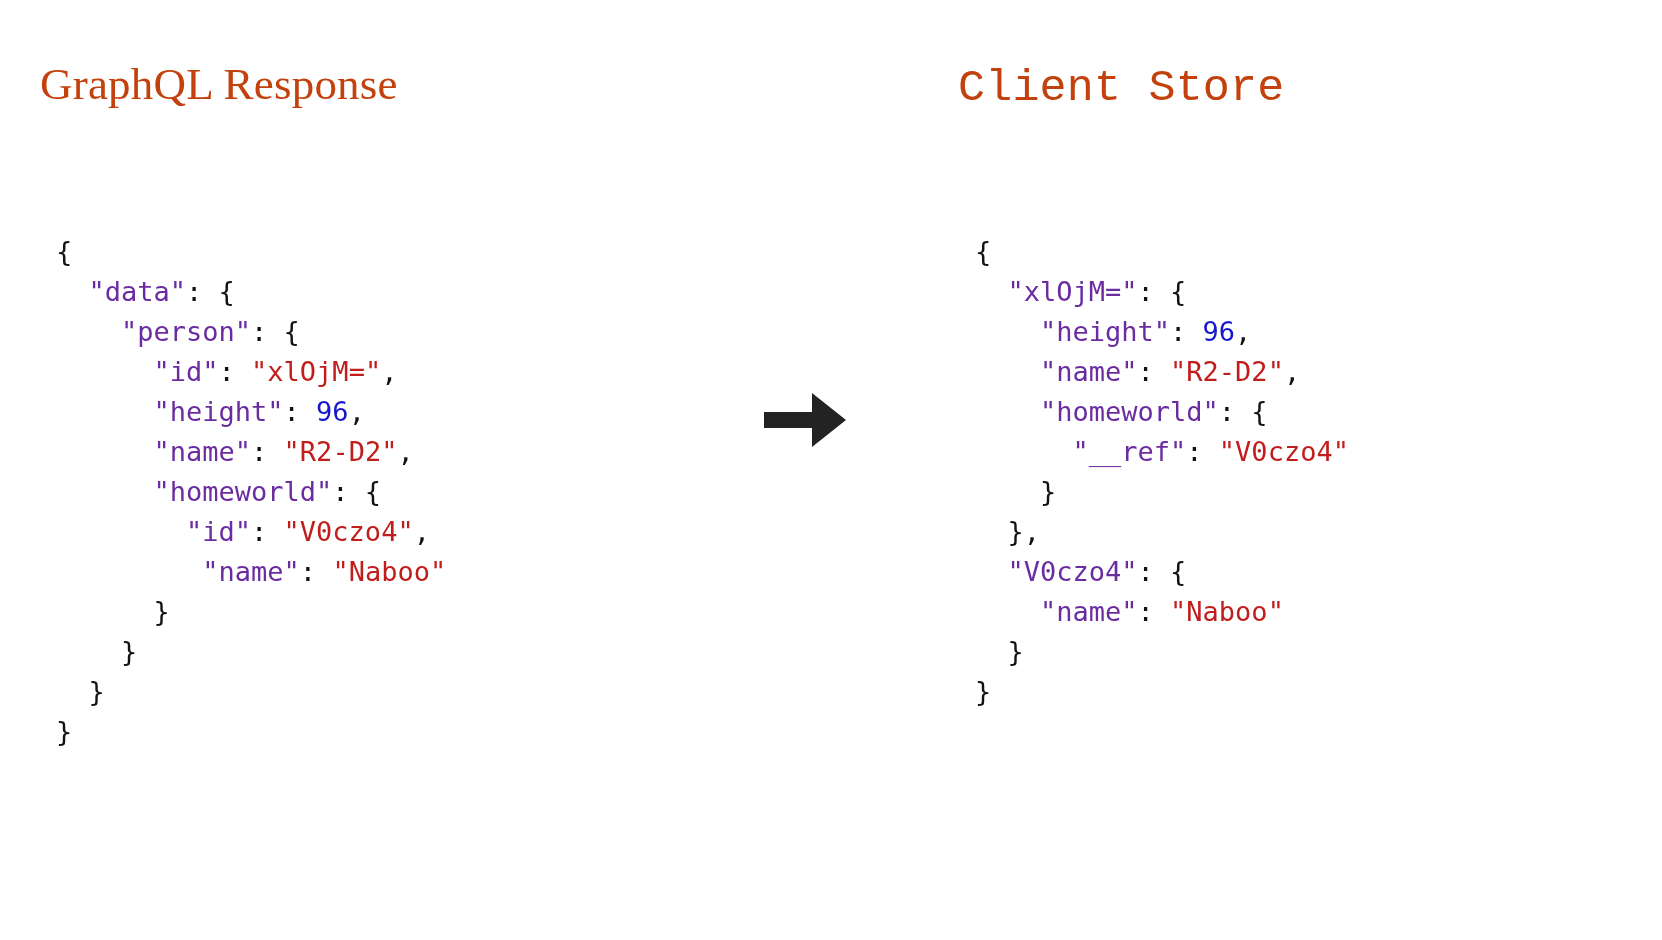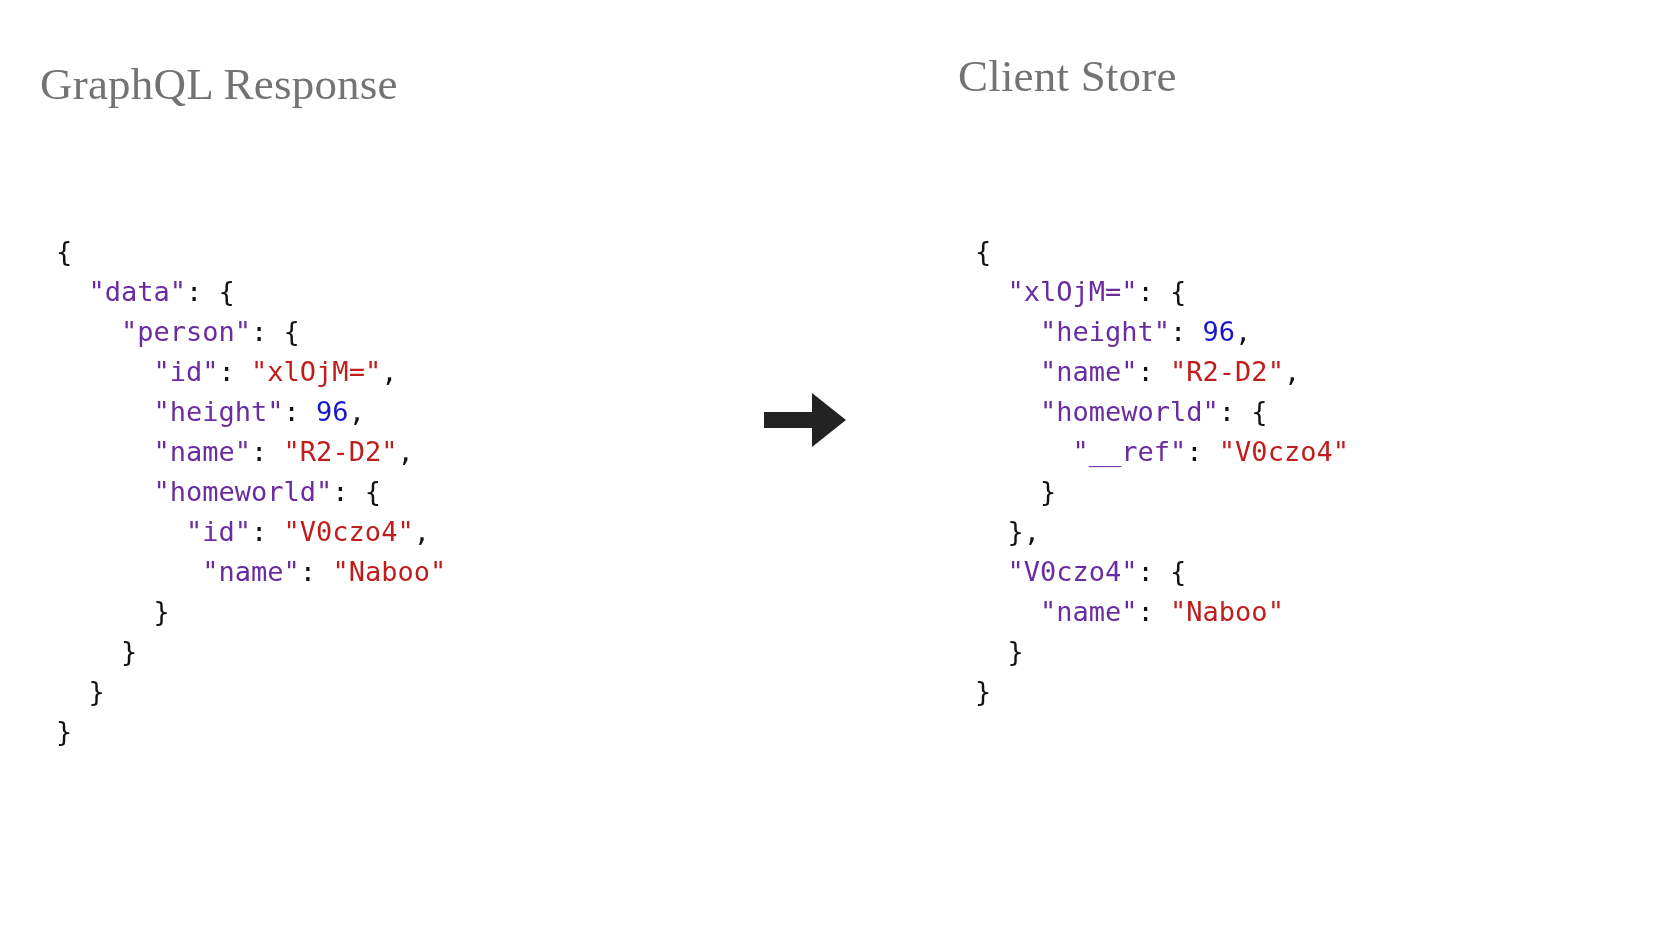--- a/index.html
+++ b/index.html
@@ -21,26 +21,26 @@
     background: #ffffff;
   }
 
   
   .panel-title {
     position: absolute;
     font-family: "Liberation Serif", "DejaVu Serif", serif;
     font-size: 45px;
     font-weight: 400;
     line-height: 1.1;
-    color: #737373;
+    color: #c2410c;
     white-space: pre;
     letter-spacing: 0.2px;
   }
   #title-left  { left: 40px;  top: 60px; }
-  #title-right { left: 958px; top: 52px; }
+  #title-right { left: 958px; top: 64px; font-family: Liberation Mono, monospace; }
 
   
   .code-block {
     position: absolute;
     font-family: "DejaVu Sans Mono", "Liberation Mono", monospace;
     font-size: 27px;
     line-height: 40px;
     white-space: pre;
     color: #111111;
     font-weight: 400;

